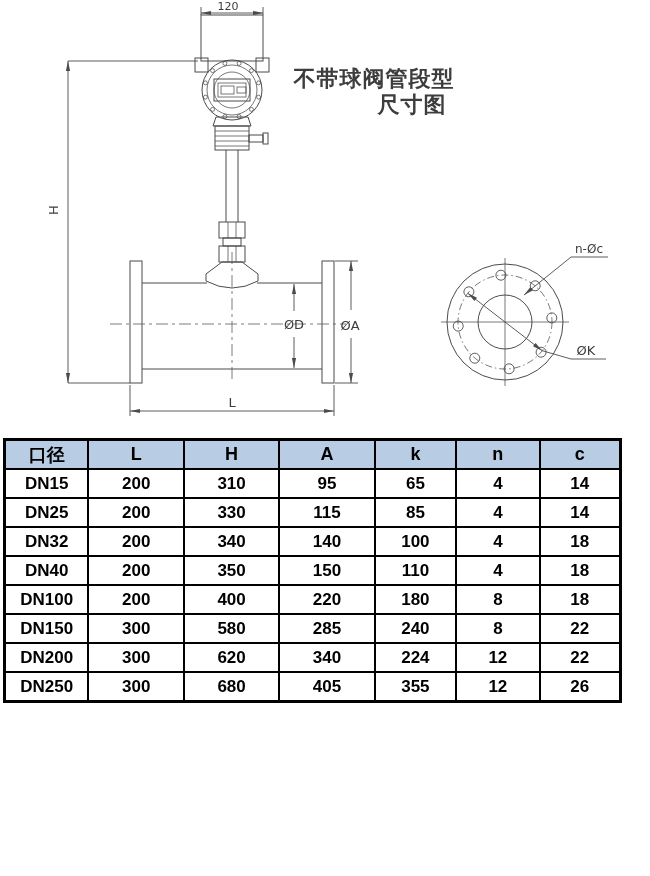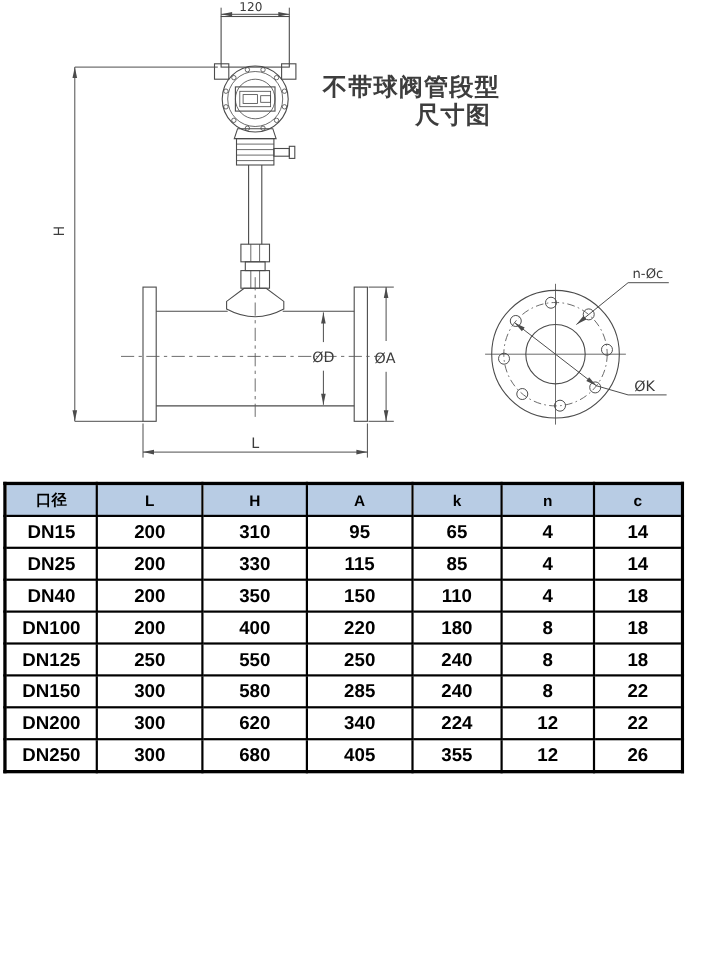--- a/index.html
+++ b/index.html
@@ -17,21 +17,21 @@
   .title-txt{font-size:22px;font-weight:bold;fill:#3d3d3d;letter-spacing:1px;}
   table.spec{
     position:absolute;left:3px;top:438px;border-collapse:collapse;table-layout:fixed;
     border:3px solid #000;background:#fff;
   }
   table.spec th,table.spec td{
     border:2px solid #000;height:27px;padding:0;text-align:center;vertical-align:middle;
     font-family:"Liberation Sans",sans-serif;font-weight:bold;font-size:17px;color:#000;
     overflow:hidden;white-space:nowrap;
   }
-  table.spec th{background:var(--hdr,#b8cce4);font-size:14px;}
+  table.spec th{background:var(--hdr,#b8cce4);font-size:18px;}
 </style>
 </head>
 <body>
 
 <div class="page">
 
   <svg width="650" height="437" viewBox="0 0 650 437">
     <defs>
       <marker id="as" markerWidth="11" markerHeight="6" refX="0.5" refY="3" orient="auto" markerUnits="userSpaceOnUse">
         <path d="M0.5,3 L10.5,0.9 L10.5,5.1 Z" fill="#4b4b4b"></path>
@@ -205,43 +205,43 @@
         <tr>
           <td>DN25</td>
           <td>200</td>
           <td>330</td>
           <td>115</td>
           <td>85</td>
           <td>4</td>
           <td>14</td>
         </tr>
         <tr>
+          <td>DN32</td>
+          <td>200</td>
+          <td>340</td>
+          <td>140</td>
+          <td>100</td>
+          <td>4</td>
+          <td>18</td>
+        </tr>
+        <tr>
           <td>DN40</td>
           <td>200</td>
           <td>350</td>
           <td>150</td>
           <td>110</td>
           <td>4</td>
           <td>18</td>
         </tr>
         <tr>
           <td>DN100</td>
           <td>200</td>
           <td>400</td>
           <td>220</td>
           <td>180</td>
-          <td>8</td>
-          <td>18</td>
-        </tr>
-        <tr>
-          <td>DN125</td>
-          <td>250</td>
-          <td>550</td>
-          <td>250</td>
-          <td>240</td>
           <td>8</td>
           <td>18</td>
         </tr>
         <tr>
           <td>DN150</td>
           <td>300</td>
           <td>580</td>
           <td>285</td>
           <td>240</td>
           <td>8</td>

